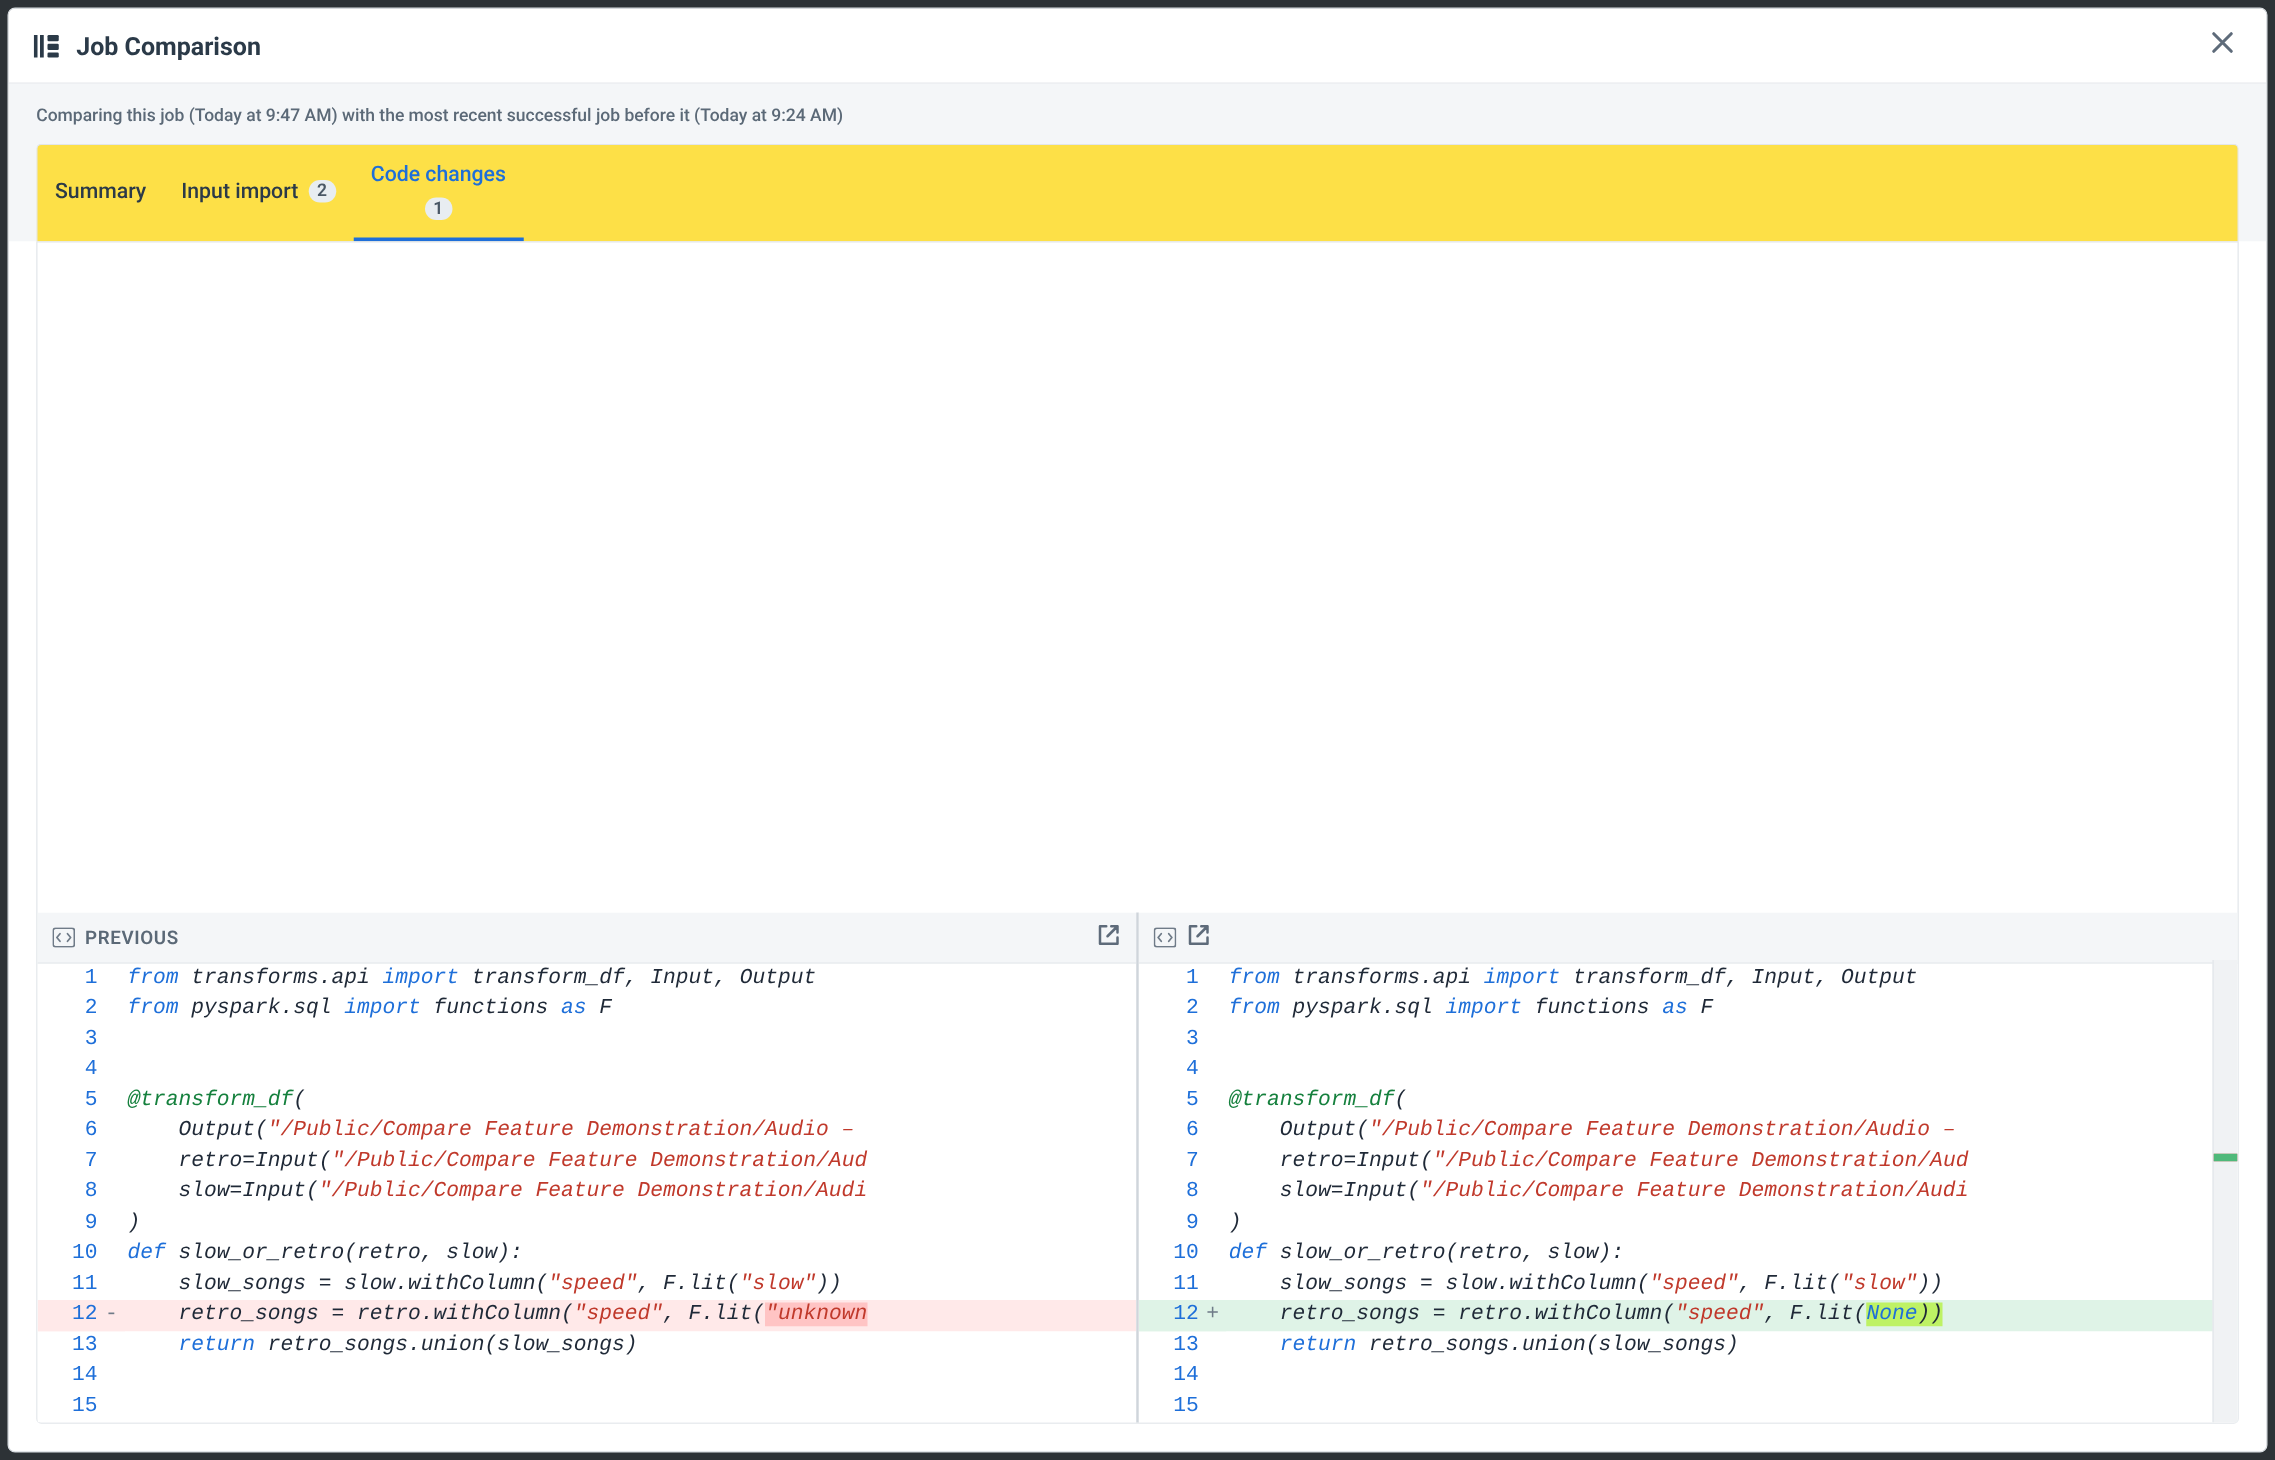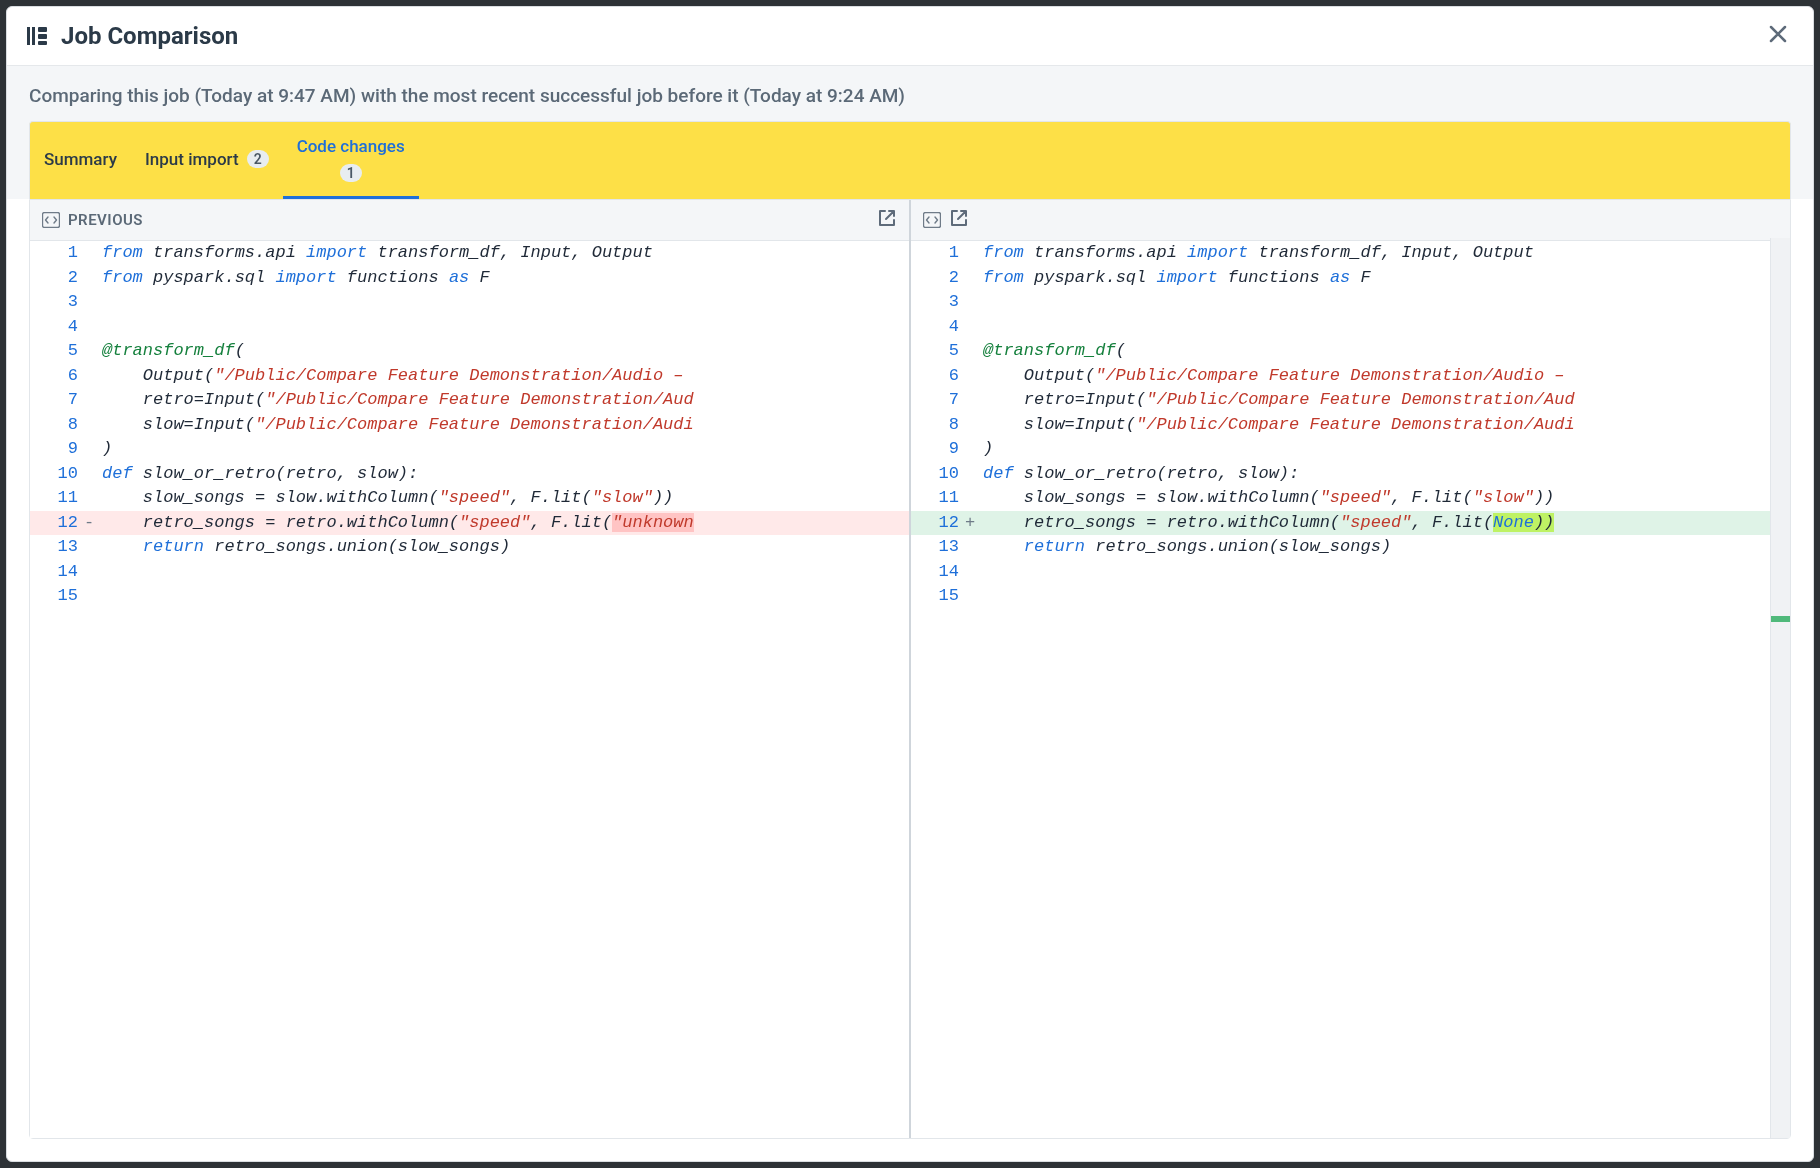--- a/index.html
+++ b/index.html
@@ -24,38 +24,38 @@
     align-items: center;
     padding: 14px 22px 14px 20px;
     border-bottom: 1px solid #e5e8eb;
   }
   .header-icon {
     width: 22px; height: 22px;
     margin-right: 12px;
     display:flex; align-items:center; justify-content:center;
   }
   .header-title {
-    font-size: 24px;
+    font-size: 20px;
     font-weight: 700;
     color: #2b3a48;
     flex: 1;
   }
   .close-btn {
     cursor: pointer;
     color: #5e6b7a;
     font-size: 22px;
     line-height: 1;
     padding: 4px;
   }
   .subheader {
     background: #f4f6f8;
     padding: 18px 22px 0 22px;
   }
   .subheader-text {
-    font-size: 19px;
+    font-size: 14px;
     color: #5b6977;
     font-weight: 500;
     margin-bottom: 14px;
   }
   .tabs {
     display: flex;
     background: #fde047;
     border: 1px solid #e2e6ea;
     border-bottom: none;
     border-radius: 4px 4px 0 0;
@@ -91,20 +91,21 @@
   .diff-wrap {
     display: flex;
     flex: 1;
     border-top: 1px solid #e2e6ea;
     min-height: 0;
     margin: 0 22px 22px 22px;
     border-left: 1px solid #e2e6ea;
     border-right: 1px solid #e2e6ea;
     border-bottom: 1px solid #e2e6ea;
     border-radius: 0 0 4px 4px;
+    align-items: flex-end;
   }
   .diff-pane {
     flex: 1;
     min-width: 0;
     display: flex;
     flex-direction: column;
     overflow: hidden;
     position: relative;
   }
   .diff-pane + .diff-pane {

